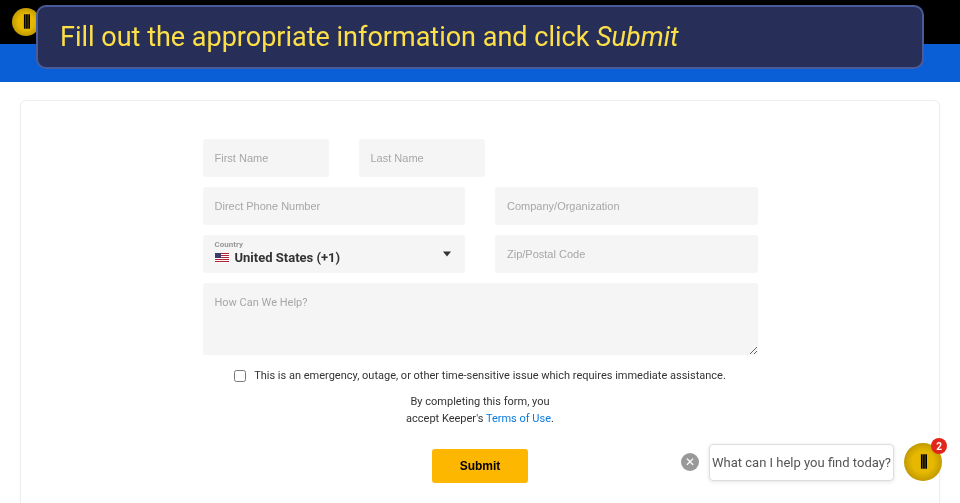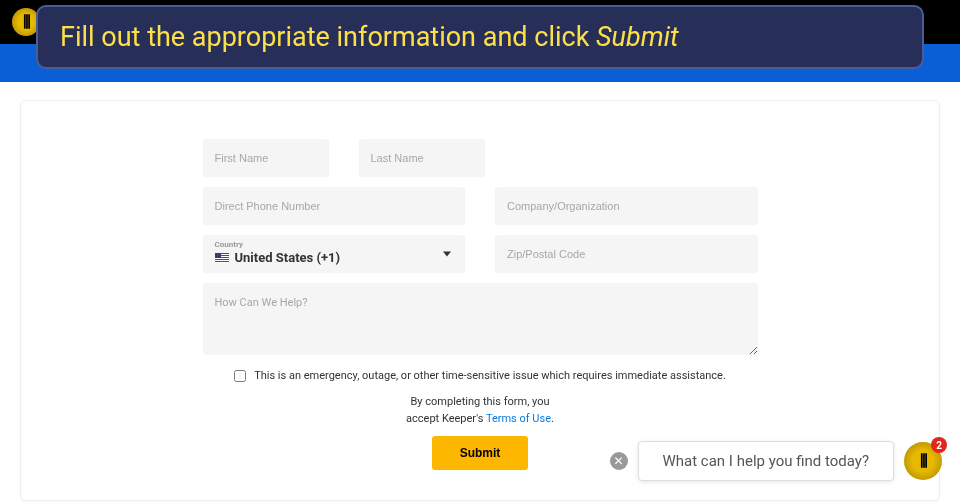--- a/index.html
+++ b/index.html
@@ -138,21 +138,21 @@
   .check-row input[type="checkbox"] {
     width: 12px;
     height: 12px;
     accent-color: #000;
   }
   .consent {
     text-align: center;
     font-size: 11px;
     color: #333;
     line-height: 1.5;
-    margin-bottom: 9px;
+    margin-bottom: 22px;
   }
   .consent a { color: #0a7be0; text-decoration: none; }
   .submit-row { text-align: center; }
   .submit-btn {
     background: #feb700;
     border: none;
     border-radius: 3px;
     padding: 10px 28px;
     font-size: 12px;
     font-weight: 700;
@@ -178,22 +178,22 @@
     align-items: center;
     justify-content: center;
     font-size: 12px;
     line-height: 1;
     cursor: pointer;
   }
   .chat-bubble {
     background: #fff;
     border: 1px solid #ddd;
     border-radius: 4px;
-    padding: 10px 24px;
-    font-size: 15px;
+    padding: 10px 2px;
+    font-size: 13px;
     color: #555;
     box-shadow: 0 1px 4px rgba(0,0,0,0.1);
   }
   .chat-icon {
     position: relative;
     width: 38px;
     height: 38px;
     border-radius: 50%;
     background: radial-gradient(circle, #e6b800 40%, #9e7d00 100%);
     display: flex;

